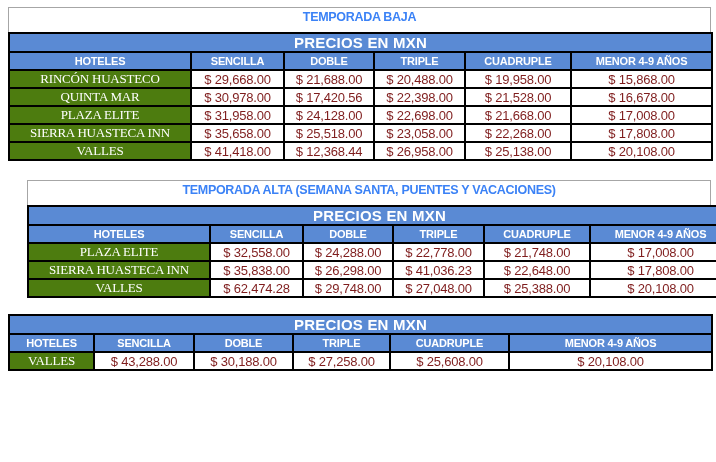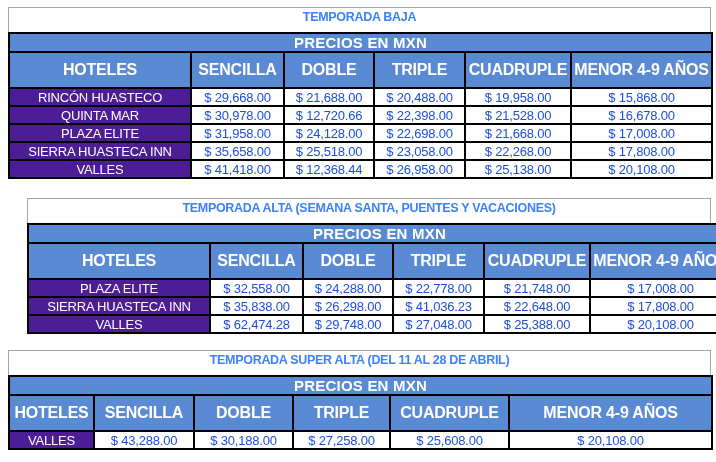--- a/index.html
+++ b/index.html
@@ -49,32 +49,33 @@
     background: #5a8ad4;
     color: #ffffff;
     font-size: 15px;
     font-weight: bold;
     height: 19px;
     letter-spacing: 0.2px;
   }
   tr.header-row th {
     background: #5a8ad4;
     color: #ffffff;
-    font-size: 16px;
+    font-size: 11px;
     font-weight: bold;
-    height: 36px;
+    height: 18px;
   }
   tbody td { height: 18px; font-size: 13px; }
   td.hotel-cell {
-    background: #4c1d95;
+    background: #4d7c0f;
     color: #ffffff;
+    font-family: Liberation Serif, serif;
   }
   td.price-cell {
     background: #ffffff;
-    color: #1d4ed8;
+    color: #7f1d1d;
     margin-top: 7px;
   }
 
   
   .cols-a .c0 { width: 182px; }
   .cols-a .c1 { width: 93px; }
   .cols-a .c2 { width: 90px; }
   .cols-a .c3 { width: 91px; }
   .cols-a .c4 { width: 106px; }
   .cols-a .c5 { width: 141px; }
@@ -119,21 +120,21 @@
           <td class="hotel-cell">RINCÓN HUASTECO</td>
           <td class="price-cell">$ 29,668.00</td>
           <td class="price-cell">$ 21,688.00</td>
           <td class="price-cell">$ 20,488.00</td>
           <td class="price-cell">$ 19,958.00</td>
           <td class="price-cell">$ 15,868.00</td>
         </tr>
         <tr>
           <td class="hotel-cell">QUINTA MAR</td>
           <td class="price-cell">$ 30,978.00</td>
-          <td class="price-cell">$ 12,720.66</td>
+          <td class="price-cell">$ 17,420.56</td>
           <td class="price-cell">$ 22,398.00</td>
           <td class="price-cell">$ 21,528.00</td>
           <td class="price-cell">$ 16,678.00</td>
         </tr>
         <tr>
           <td class="hotel-cell">PLAZA ELITE</td>
           <td class="price-cell">$ 31,958.00</td>
           <td class="price-cell">$ 24,128.00</td>
           <td class="price-cell">$ 22,698.00</td>
           <td class="price-cell">$ 21,668.00</td>
@@ -206,21 +207,20 @@
           <td class="price-cell">$ 29,748.00</td>
           <td class="price-cell">$ 27,048.00</td>
           <td class="price-cell">$ 25,388.00</td>
           <td class="price-cell">$ 20,108.00</td>
         </tr>
       </tbody>
   </table>
 </section>
 
 <section class="season gap-b">
-  <div class="season-title">TEMPORADA SUPER ALTA (DEL 11 AL 28 DE ABRIL)</div>
   <table class="price-table cols-b">
     <colgroup>
         <col class="c0">
         <col class="c1">
         <col class="c2">
         <col class="c3">
         <col class="c4">
         <col class="c5">
       </colgroup>
     <thead>

